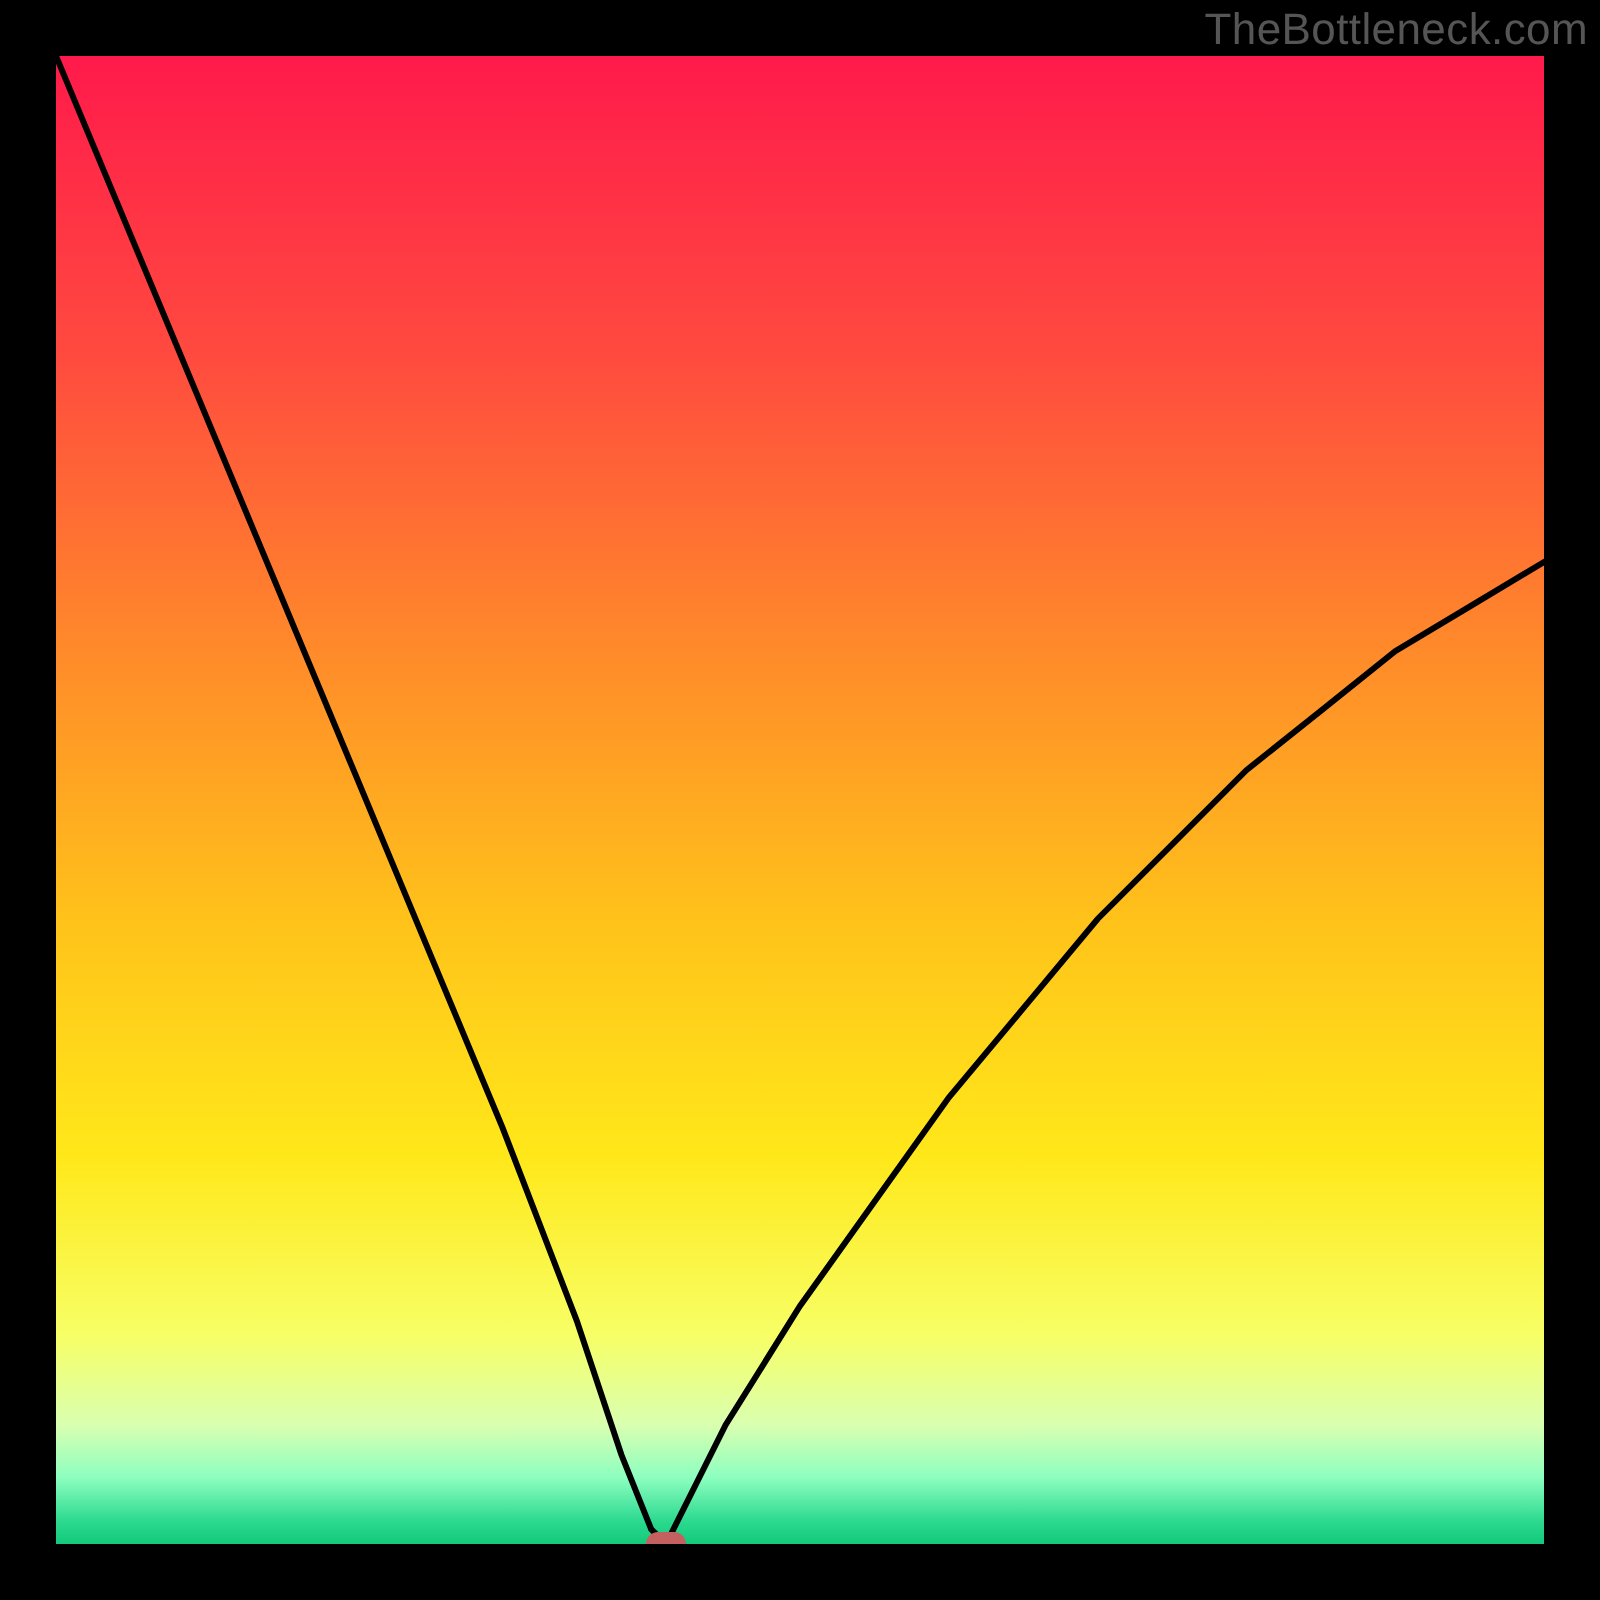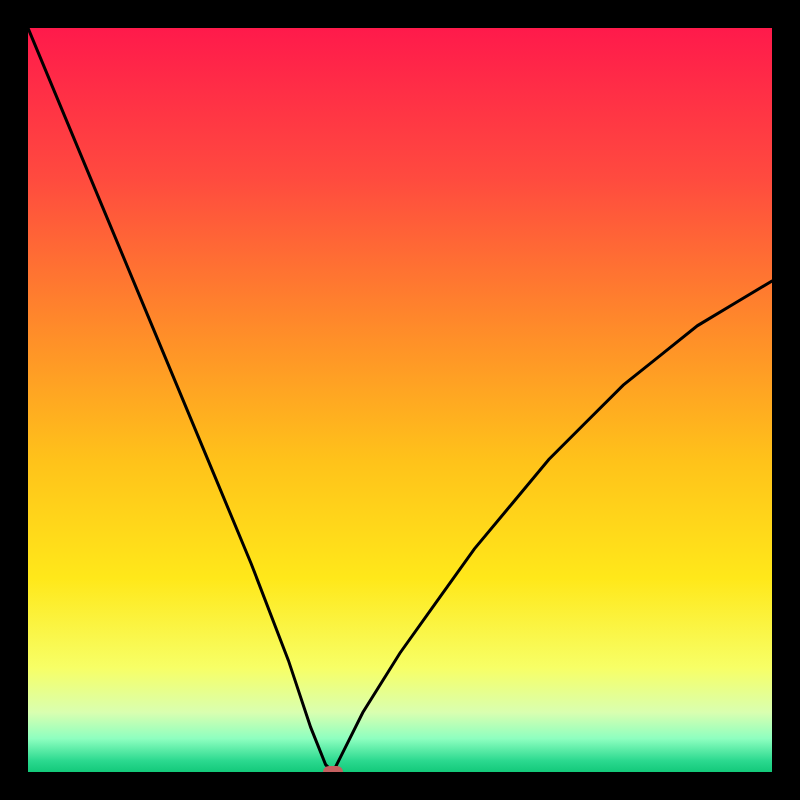--- a/index.html
+++ b/index.html
@@ -77,13 +77,14 @@
       <rect x="0" y="0" width="744" height="744" fill="url(#bg-grad)"></rect>
     </svg>
 
     <svg class="curve-svg" viewBox="0 0 744 744" preserveAspectRatio="none">
       <path id="curve-path" d="M0.0 0.0 L37.2 89.3 L74.4 178.6 L111.6 267.8 L148.8 357.1 L186.0 446.4 L223.2 535.7 L260.4 632.4 L282.7 699.4 L297.6 736.6 L305.0 744.0 L312.5 729.1 L334.8 684.5 L372.0 625.0 L409.2 572.9 L446.4 520.8 L483.6 476.2 L520.8 431.5 L558.0 394.3 L595.2 357.1 L632.4 327.4 L669.6 297.6 L706.8 275.3 L744.0 253.0 " fill="none" stroke-width="3" stroke-linecap="round" stroke="#000000"></path>
     </svg>
 
     <div class="marker" id="min-marker" style="left: 305.04px; top: 744px; background: rgb(196, 96, 96);"></div>
   </div>
 
+  <div class="watermark">TheBottleneck.com</div>
 </div>
 
 </body></html>

